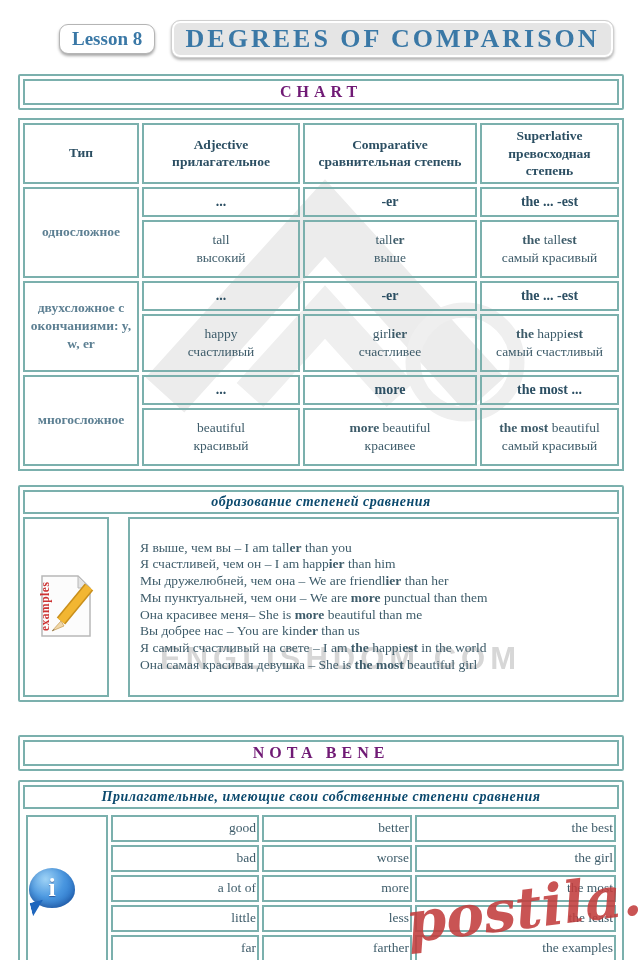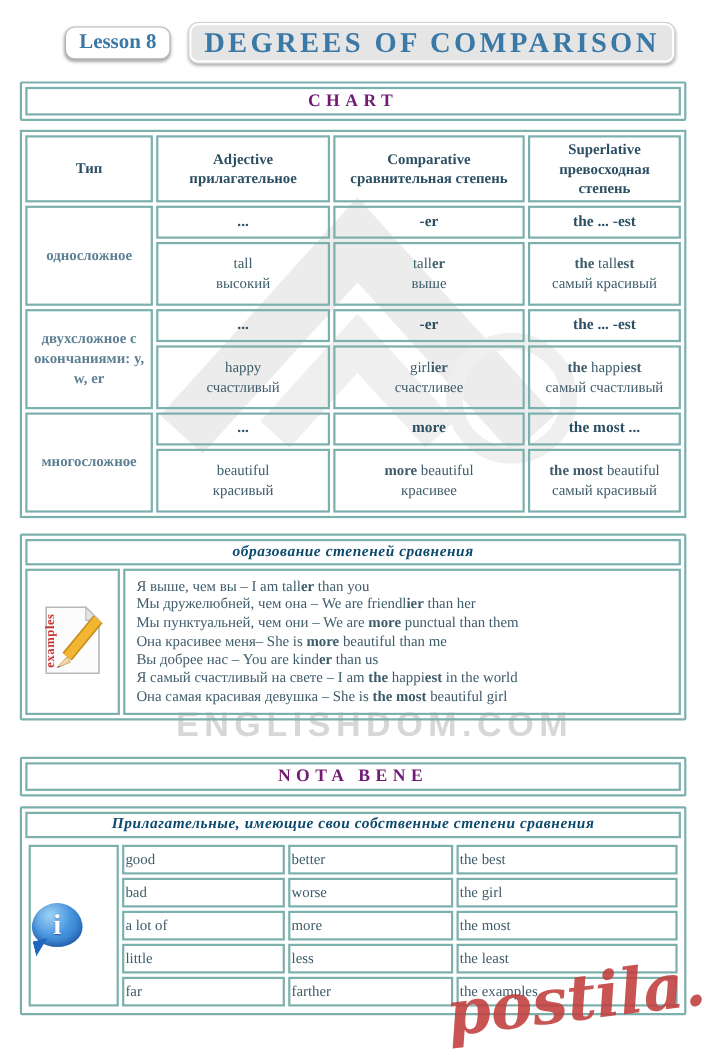--- a/index.html
+++ b/index.html
@@ -56,29 +56,29 @@
   .type-cell{font-weight:bold; color:#5c7f92; font-size:13.5px; line-height:1.35; padding:2px 8px;}
   .rule-cell{font-weight:bold; color:#2c4f63; font-size:14px; height:22px;}
   .ex-cell{height:50px; font-size:13.5px; color:#3e5c6a;}
   .ex-cell .ln{display:block; line-height:1.3;}
   .b{font-weight:bold;}
 
   
   .formation{margin-top:14px;}
   .form-body{display:flex; gap:3px; margin-top:3px;}
   .icon-cell{width:82px; border:2px solid #7bb0ad; display:flex; align-items:center; justify-content:center;}
-  .ex-lines{flex:1; border:2px solid #7bb0ad; padding:6px 10px; font-size:13.5px; line-height:1.24; color:#3e5c6a;}
+  .ex-lines{flex:1; border:2px solid #7bb0ad; padding:21px 10px; font-size:13.5px; line-height:1.24; color:#3e5c6a;margin-left:16px;}
 
   
   .nota{margin-top:33px;}
 
   
   .irregular{margin-top:9px;}
   .irr-table{margin-top:3px;}
-  .irr-table td{border:2px solid #7bb0ad; text-align:left; font-size:13.5px; height:21px; color:#3e5c6a;}
+  .irr-table td{border:2px solid #7bb0ad; text-align:right; font-size:13.5px; height:21px; color:#3e5c6a;}
   .irr-icon{width:76px;}
   .irr-c1{width:142px;} .irr-c2{width:144px;}
 
   
   .info-bubble{
     position:relative; width:46px; height:40px; border-radius:50% 50% 50% 50%/55% 55% 45% 45%;
     background:radial-gradient(circle at 36% 28%, #9ed2f5 0%, #4a97e0 45%, #1b64bd 100%);
     box-shadow:inset 0 -3px 6px rgba(0,0,50,.25);
     display:flex; align-items:center; justify-content:center;
   }
@@ -205,20 +205,21 @@
             <path d="M43 3 l12 12 h-12 z" fill="#e3e3e3" stroke="#b8b8b8" stroke-width="1"></path>
             <text transform="rotate(-90 14 58)" x="14" y="58" fill="#cc3333" font-size="11.5" font-weight="bold" font-family="Liberation Serif, serif" letter-spacing="0.5">examples</text>
             <line x1="26" y1="48" x2="54" y2="14" stroke="#c98f1b" stroke-width="11"></line>
             <line x1="26" y1="48" x2="54" y2="14" stroke="#f2b632" stroke-width="8"></line>
             <polygon points="26,48 17,58 29,53" fill="#f0d7a8" stroke="#c9a25e" stroke-width="0.8"></polygon>
             <polygon points="18.5,56.5 17,58 19.8,56.8" fill="#444444"></polygon>
           </svg>
         </div>
         <div class="ex-lines">
           <div class="ln"><span>Я выше, чем вы – I am tall</span><span class="b">er</span><span> than you</span></div>
+          <div class="ln"><span>Я счастливей, чем он – I am happ</span><span class="b">ier</span><span> than him</span></div>
           <div class="ln"><span>Мы дружелюбней, чем она – We are friendl</span><span class="b">ier</span><span> than her</span></div>
           <div class="ln"><span>Мы пунктуальней, чем они – We are </span><span class="b">more</span><span> punctual than them</span></div>
           <div class="ln"><span>Она красивее меня– She is </span><span class="b">more</span><span> beautiful than me</span></div>
           <div class="ln"><span>Вы добрее нас – You are kind</span><span class="b">er</span><span> than us</span></div>
           <div class="ln"><span>Я самый счастливый на свете – I am </span><span class="b">the</span><span> happi</span><span class="b">est</span><span> in the world</span></div>
           <div class="ln"><span>Она самая красивая девушка – She is </span><span class="b">the most</span><span> beautiful girl</span></div>
         </div>
       </div>
     </div>
 

